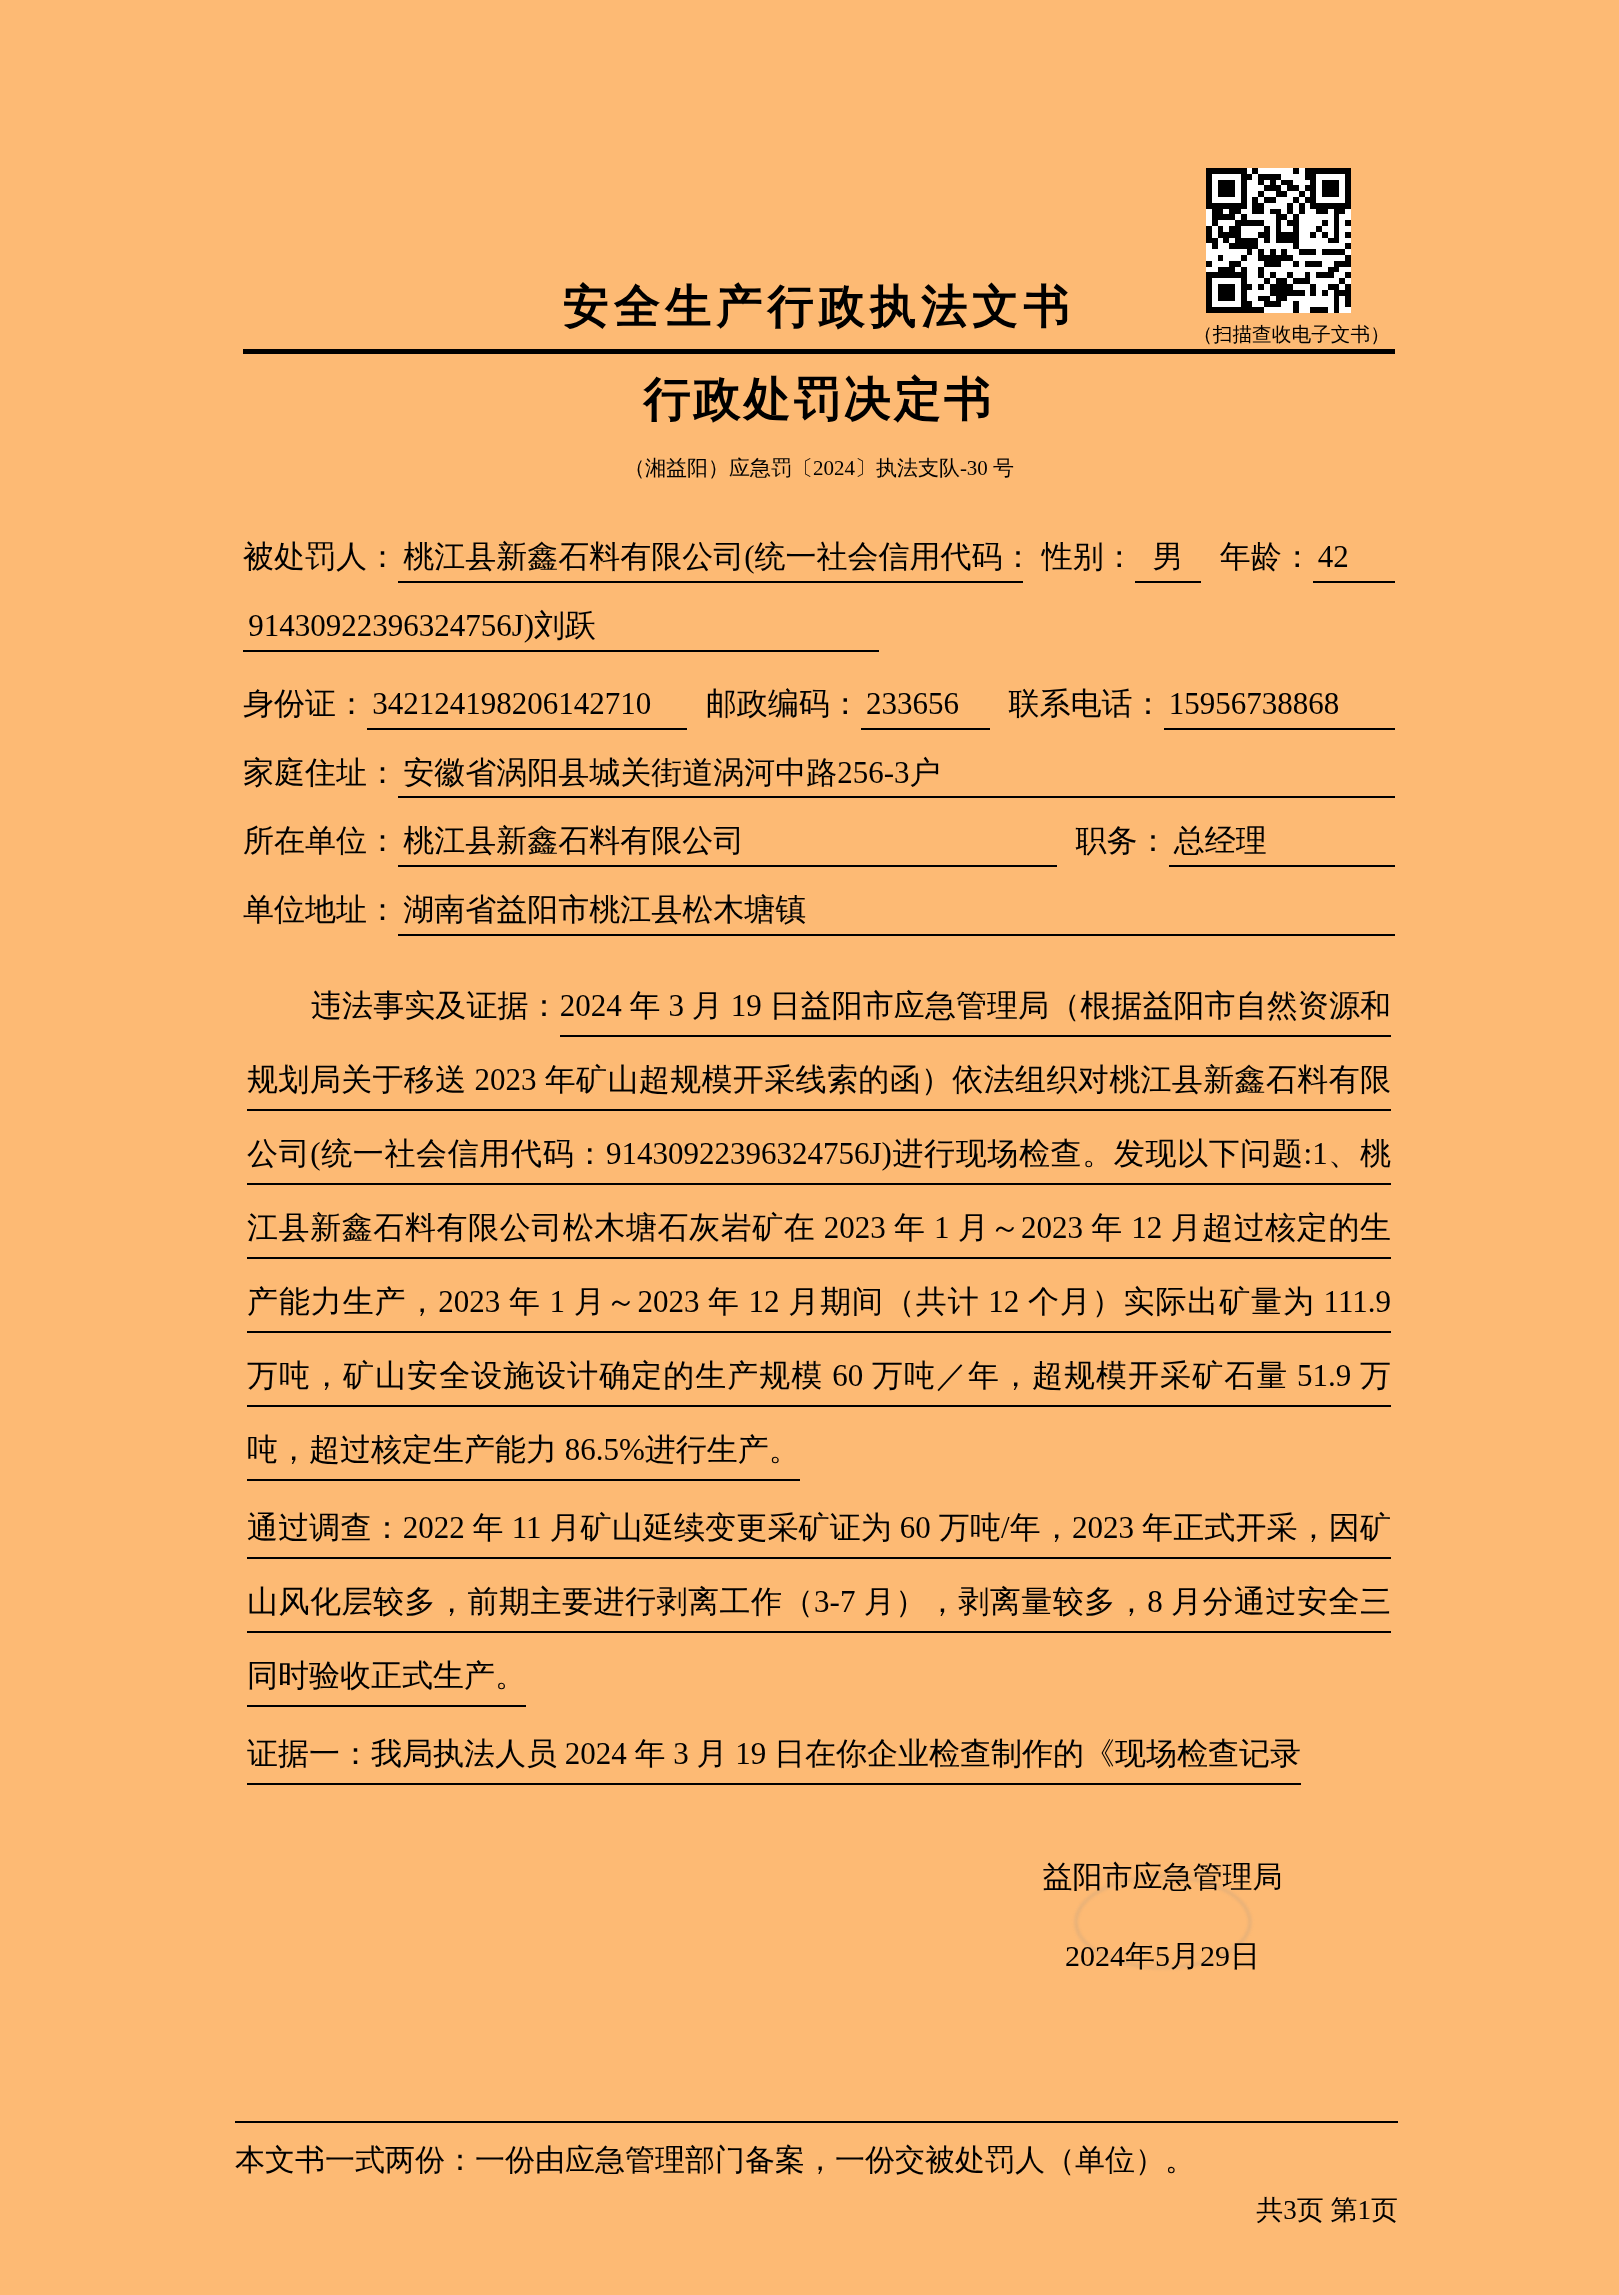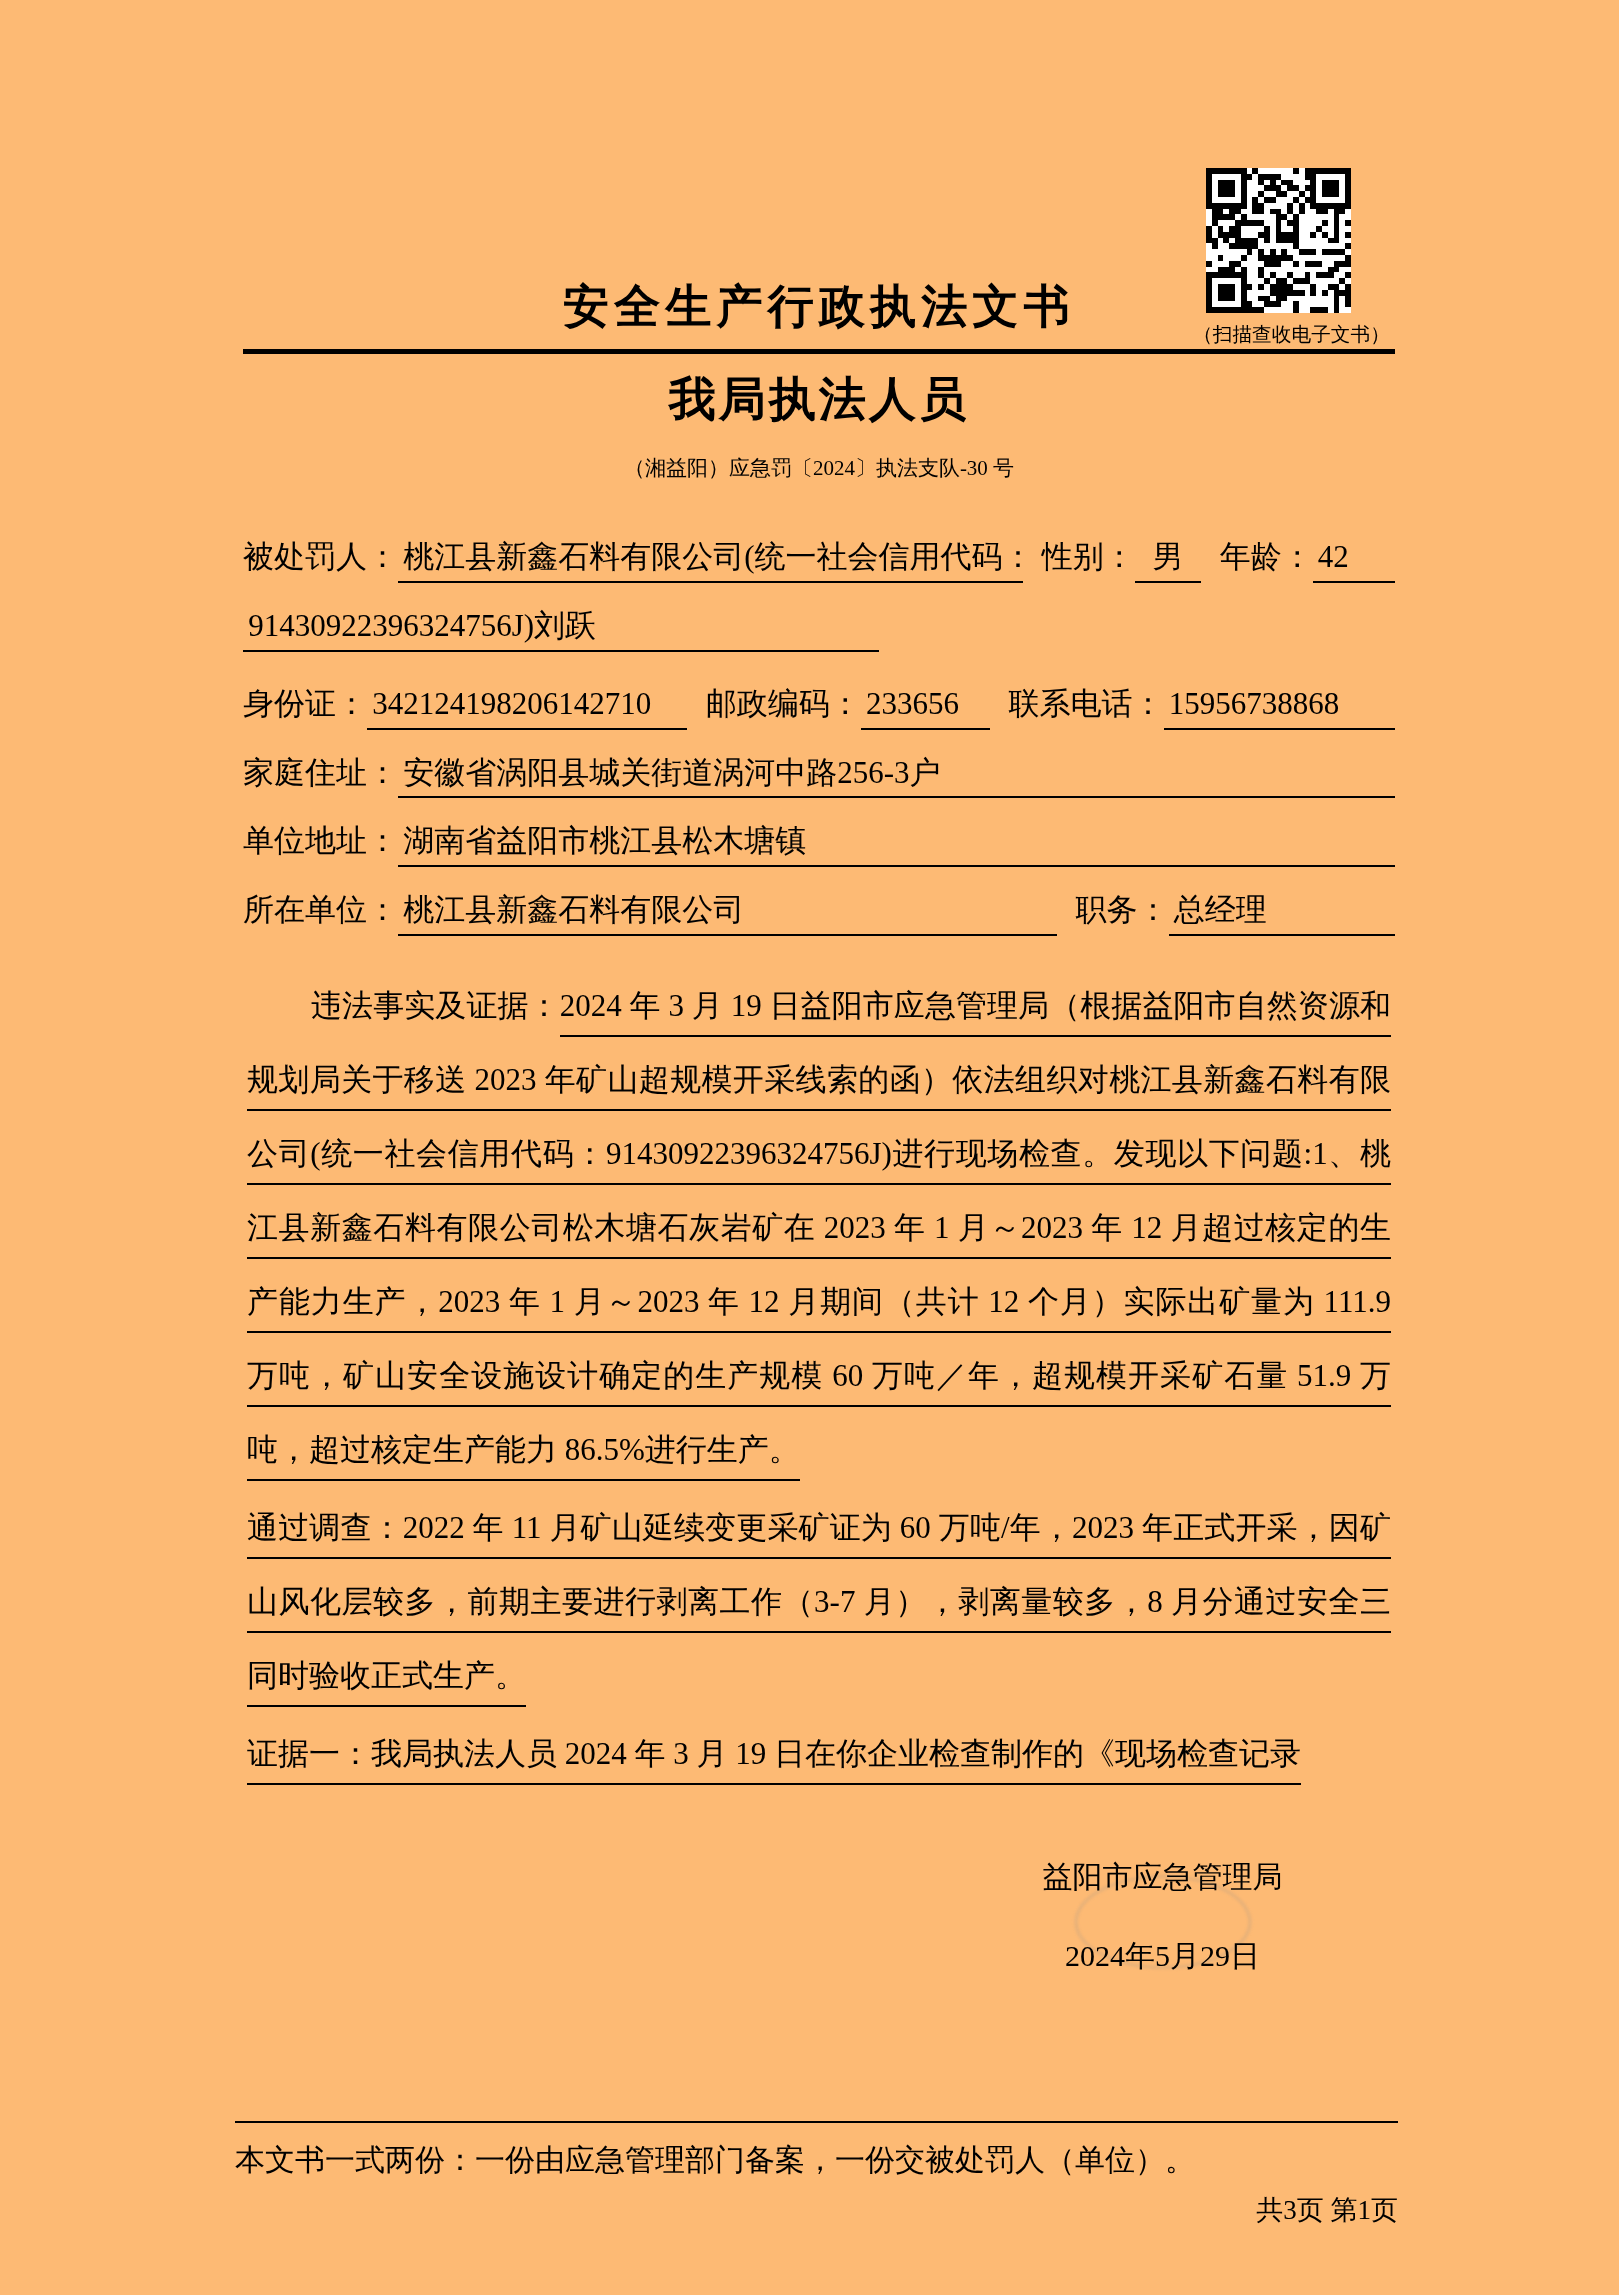--- a/index.html
+++ b/index.html
@@ -745,21 +745,21 @@
         <div></div>
         <div class="qm"></div>
         <div></div>
         <div></div>
       </div>
     <div class="qr-caption">（扫描查收电子文书）</div>
   </div>
 
   <div class="doc-class">安全生产行政执法文书</div>
   <div class="title-rule"></div>
-  <div class="title">我局执法人员</div>
+  <div class="title">行政处罚决定书</div>
   <div class="doc-no">（湘益阳）应急罚〔2024〕执法支队-30 号</div>
 
   <div class="form">
 
     <div class="frow">
       <span class="lbl">被处罚人：</span>
       <span class="u grow6">桃江县新鑫石料有限公司(统一社会信用代码：</span>
       <span class="gap"></span>
       <span class="lbl">性别：</span>
       <span class="u val-m">男</span>
@@ -782,32 +782,32 @@
       <span class="lbl">联系电话：</span>
       <span class="u grow">15956738868</span>
     </div>
 
     <div class="frow">
       <span class="lbl">家庭住址：</span>
       <span class="u grow">安徽省涡阳县城关街道涡河中路256-3户</span>
     </div>
 
     <div class="frow">
-      <span class="lbl">单位地址：</span>
-      <span class="u grow">湖南省益阳市桃江县松木塘镇</span>
-    </div>
-
-    <div class="frow">
       <span class="lbl">所在单位：</span>
       <span class="u grow25">桃江县新鑫石料有限公司</span>
       <span class="gap"></span>
       <span class="lbl">职务：</span>
       <span class="u grow">总经理</span>
     </div>
 
+    <div class="frow">
+      <span class="lbl">单位地址：</span>
+      <span class="u grow">湖南省益阳市桃江县松木塘镇</span>
+    </div>
+
   </div>
 
   <div class="body-block">
     <p class="para indent"><span class="plabel">违法事实及证据：</span><span class="u-run">2024 年 3 月 19 日益阳市应急管理局（根据益阳市自然资源和规划局关于移送 2023 年矿山超规模开采线索的函）依法组织对桃江县新鑫石料有限公司(统一社会信用代码：91430922396324756J)进行现场检查。发现以下问题:1、桃江县新鑫石料有限公司松木塘石灰岩矿在 2023 年 1 月～2023 年 12 月超过核定的生产能力生产，2023 年 1 月～2023 年 12 月期间（共计 12 个月）实际出矿量为 111.9 万吨，矿山安全设施设计确定的生产规模 60 万吨／年，超规模开采矿石量 51.9 万吨，超过核定生产能力 86.5%进行生产。</span></p>
     <p class="para"><span class="u-run">通过调查：2022 年 11 月矿山延续变更采矿证为 60 万吨/年，2023 年正式开采，因矿山风化层较多，前期主要进行剥离工作（3-7 月），剥离量较多，8 月分通过安全三同时验收正式生产。</span></p>
     <p class="para"><span class="u-run">证据一：我局执法人员 2024 年 3 月 19 日在你企业检查制作的《现场检查记录</span></p>
   </div>
 
   <div class="sig">
     <div class="seal-faint"></div>

